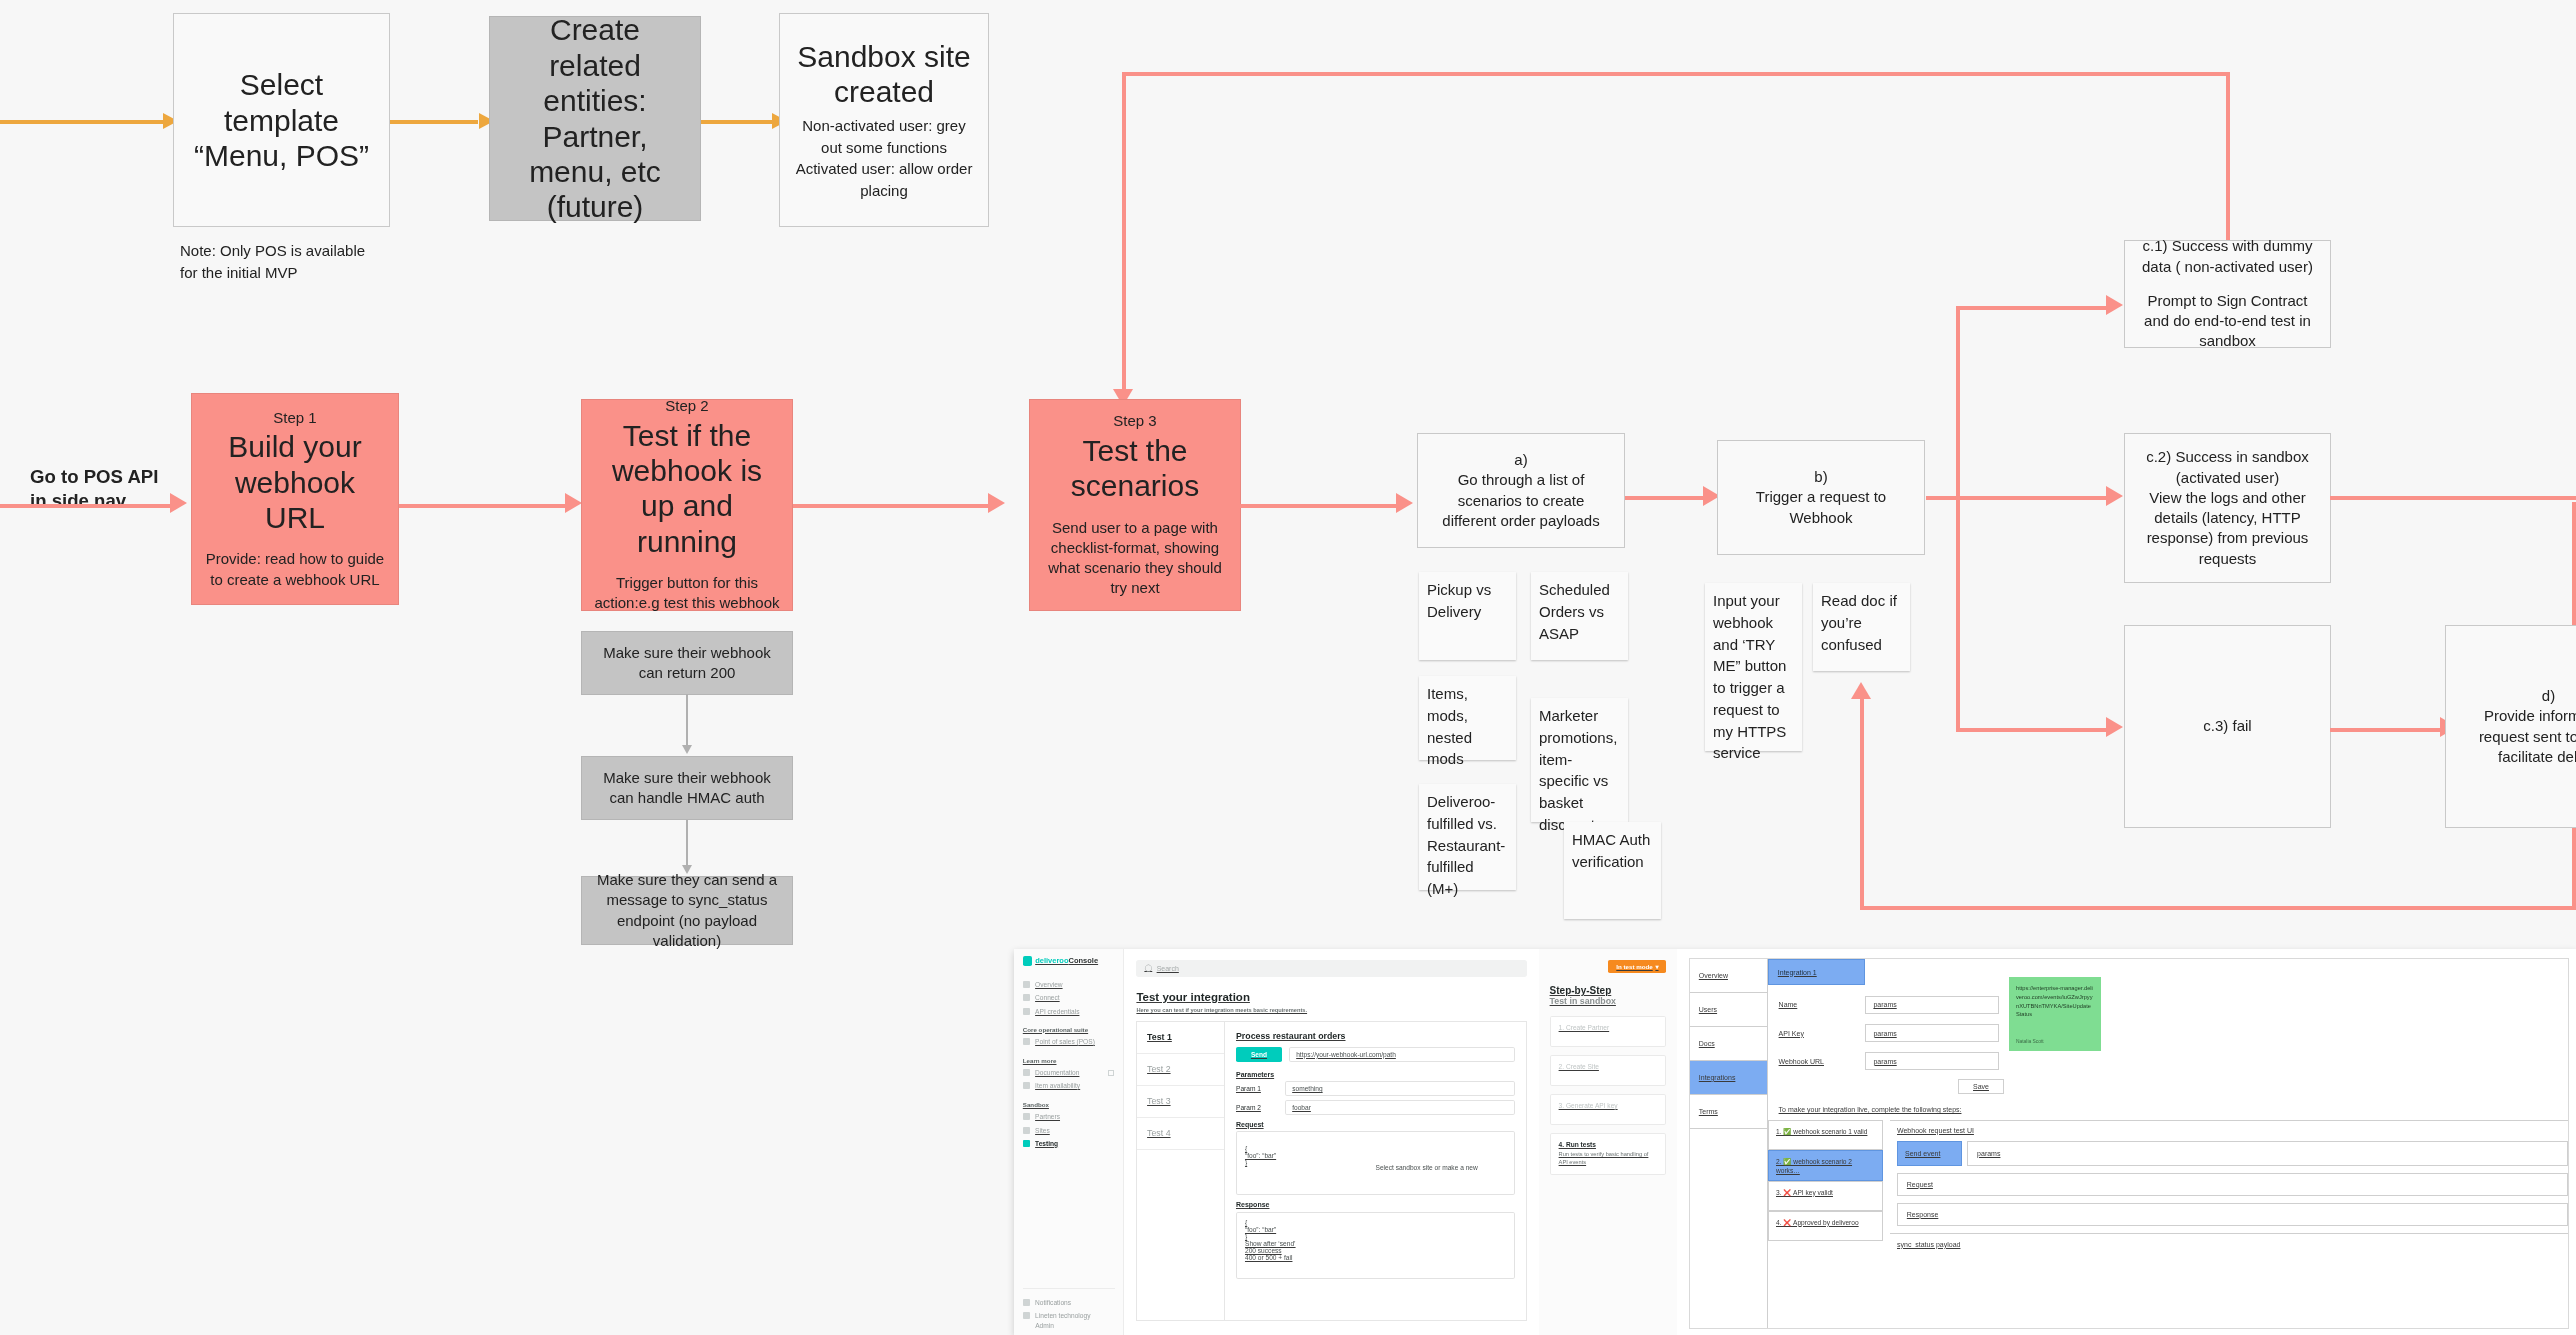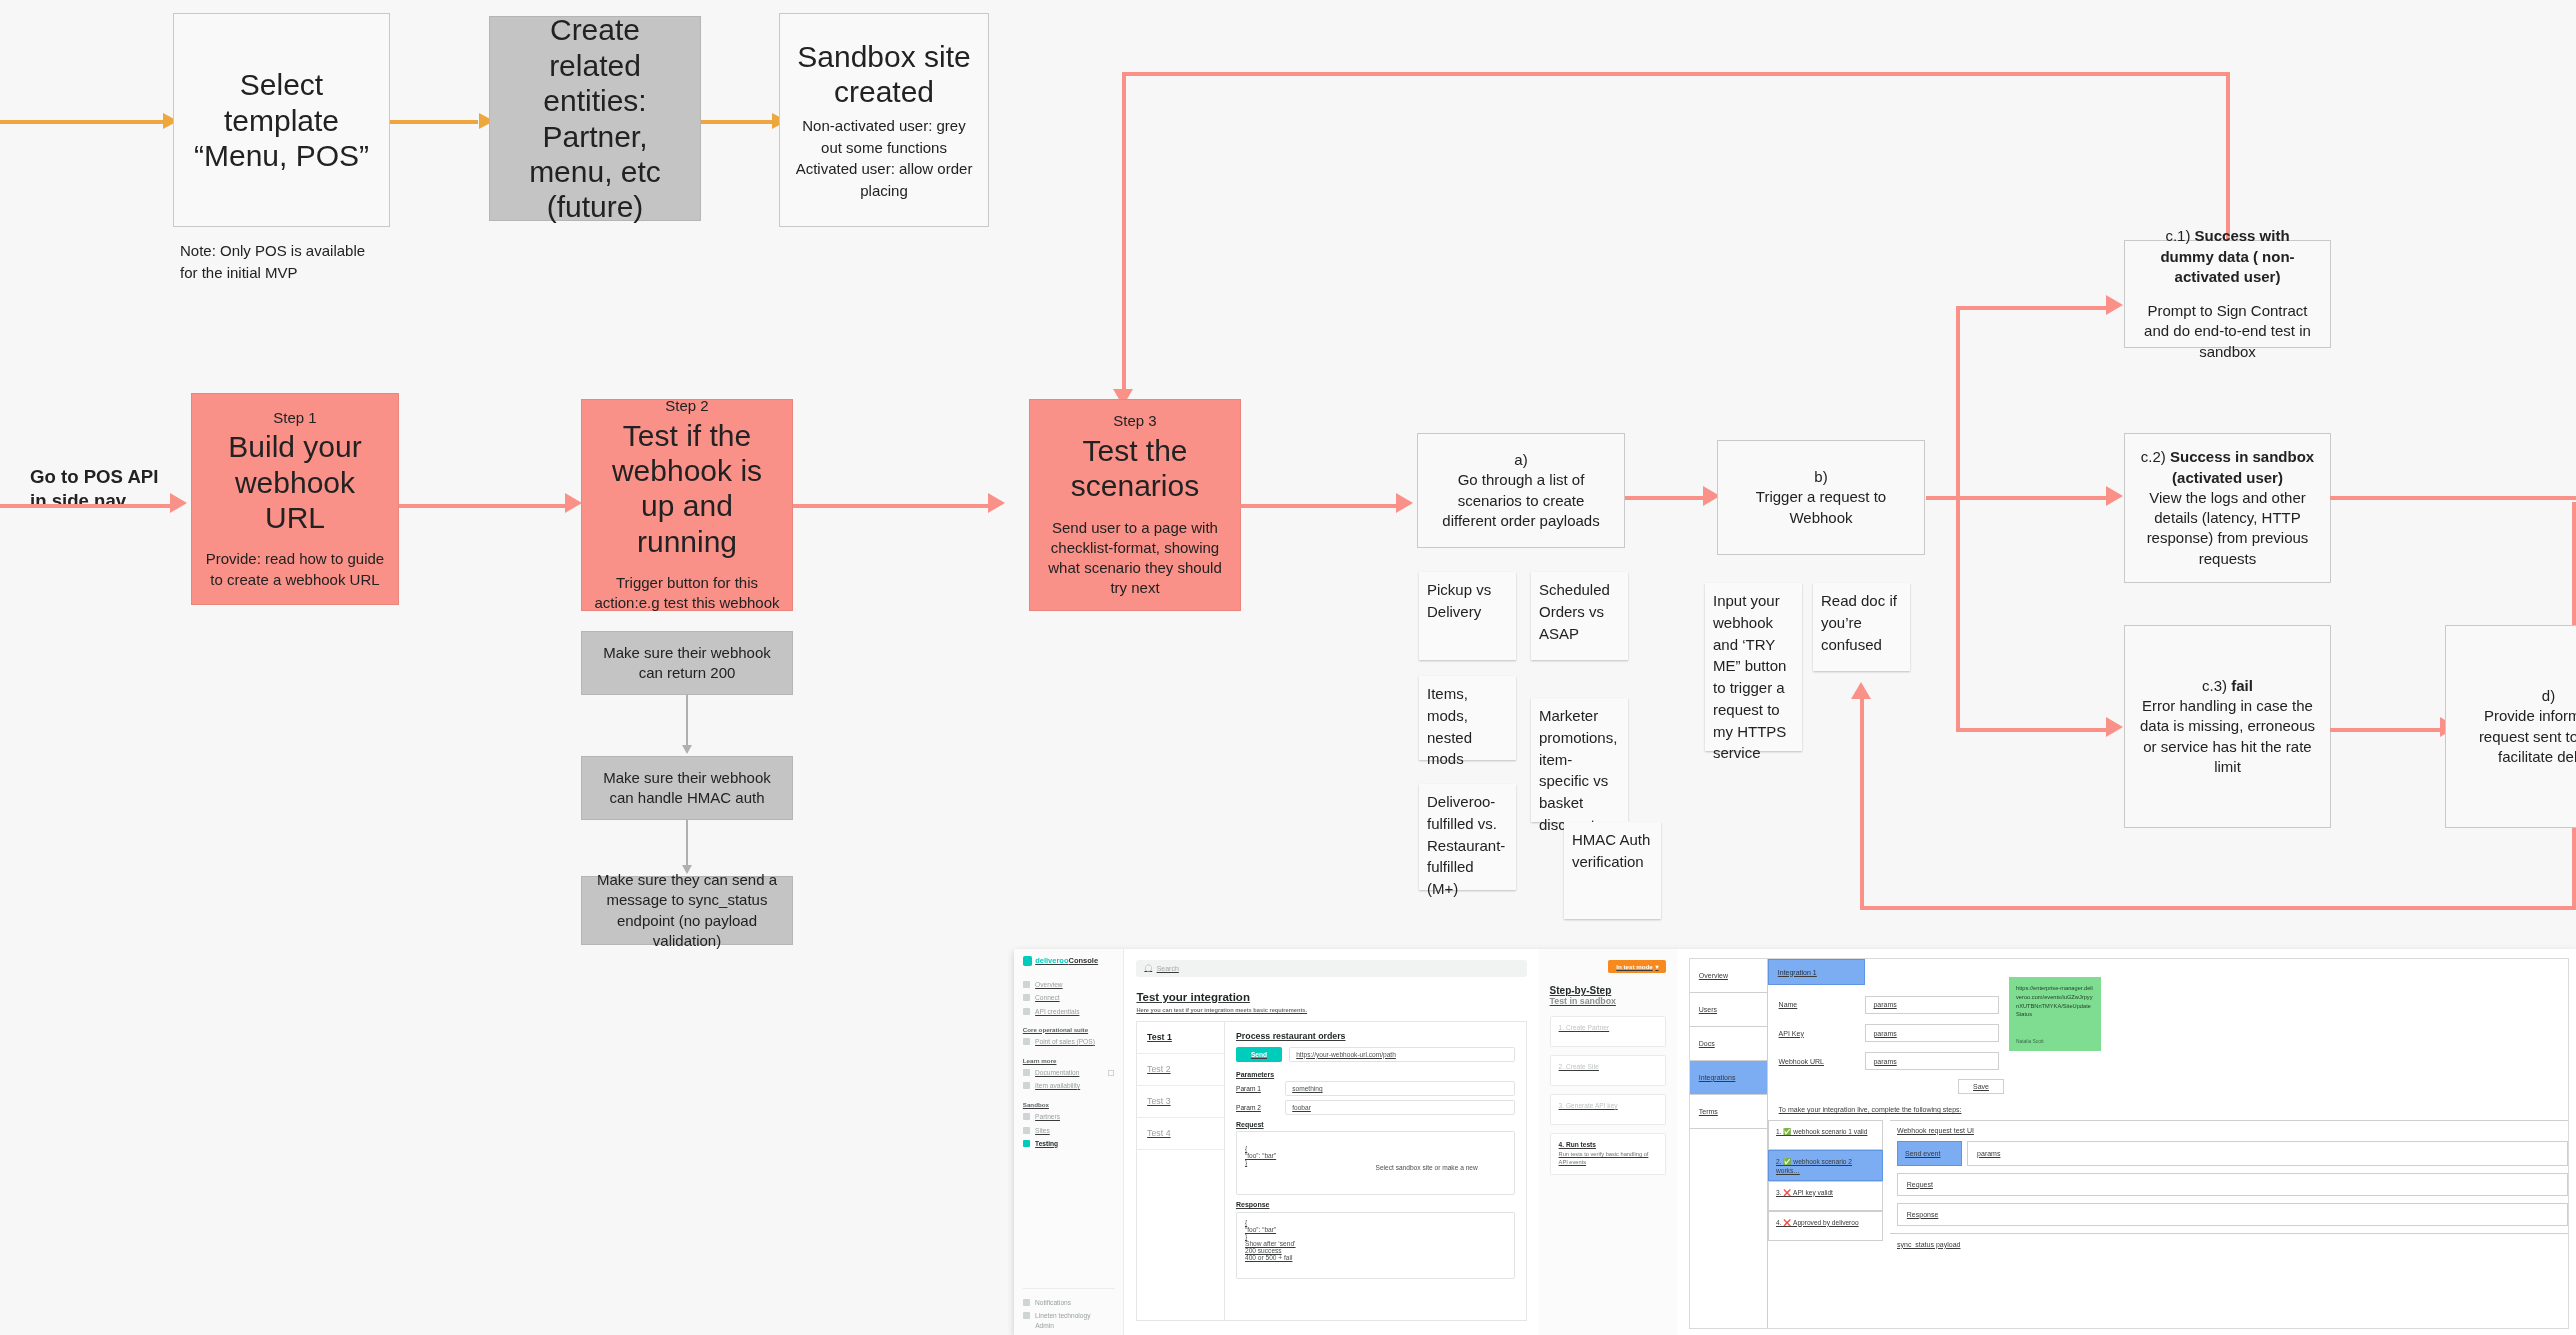--- a/index.html
+++ b/index.html
@@ -25,21 +25,21 @@
   .box-red   { background: #fa9189; border: 0.9px solid #e8857d; }
   .card      { background: #fafafa; box-shadow: 0 0.9px 1.8px rgba(0,0,0,.22); }
   .sticky-green { background: #7fdd92; }
 
   .t-big   { font-size: 30px; line-height: 1.18; font-weight: 400; }
   .t-small { font-size: 15px; line-height: 1.45; }
   .t-step  { font-size: 15px; line-height: 1.3; margin-bottom: 1.8px; }
   .t-body  { font-size: 15px; line-height: 1.35; }
   .t-label-bold { font-size: 18.6px; font-weight: bold; line-height: 1.3; }
   .gap-top { margin-top: 14px; }
-  .lead-bold { font-weight: bold; text-align: center; }
+  .lead-bold { font-weight: normal; text-align: center; }
   .align-left { text-align: left; align-items: flex-start; }
 
   
   .ln { position: absolute; }
   .h-orange { height: 4.4px; background: #eda73e; }
   .h-red    { height: 4.4px; background: #fa9189; }
   .v-red    { width: 4.4px; background: #fa9189; }
   .v-gray   { width: 1.8px; background: #b0b0b0; }
 
   .arrow { position: absolute; width: 0; height: 0; }
@@ -284,21 +284,20 @@
       <span class="lead-bold">Success in sandbox (activated user)</span>
     </div>
     <div class="t-body">View the logs and other details (latency, HTTP response) from previous requests</div>
   </div>
 
   <div class="node box-white" style="left:2124px; top:625px; width:207px; height:203px;">
     <div class="t-body">
       <span>c.3)</span>
       <span class="lead-bold">fail</span>
     </div>
-    <div class="t-body">Error handling in case the data is missing, erroneous or service has hit the rate limit</div>
   </div>
 
   <div class="ln h-red" style="left:2330px; top:728px; width:115px;"></div>
   <div class="arrow ar-right-red" style="left:2440px; top:717px;"></div>
 
   <div class="node box-white" style="left:2445px; top:625px; width:207px; height:203px;">
     <div class="t-body">d)</div>
     <div class="t-body">Provide information request sent to the w facilitate debug</div>
   </div>
 

